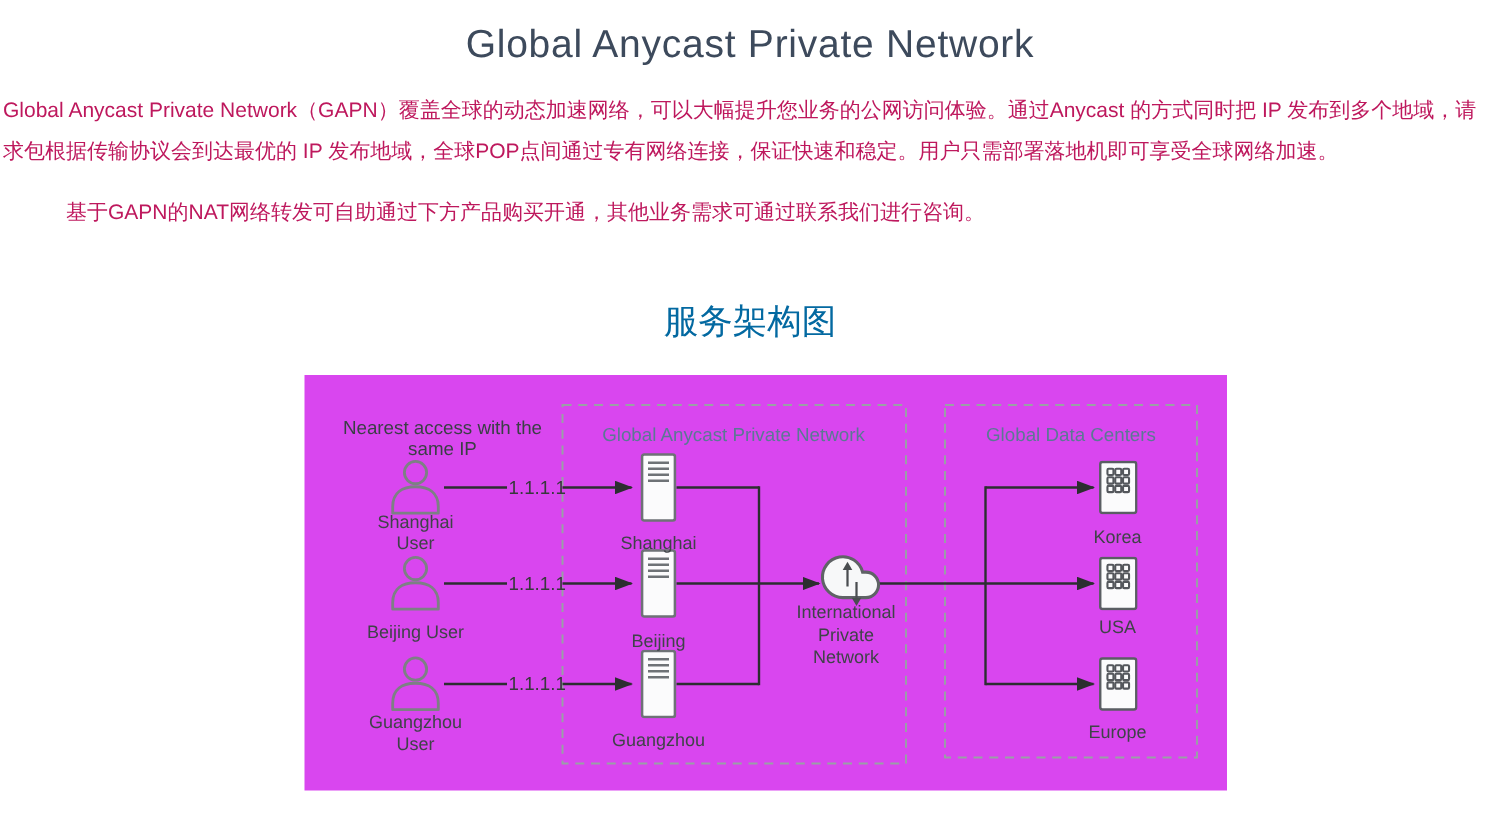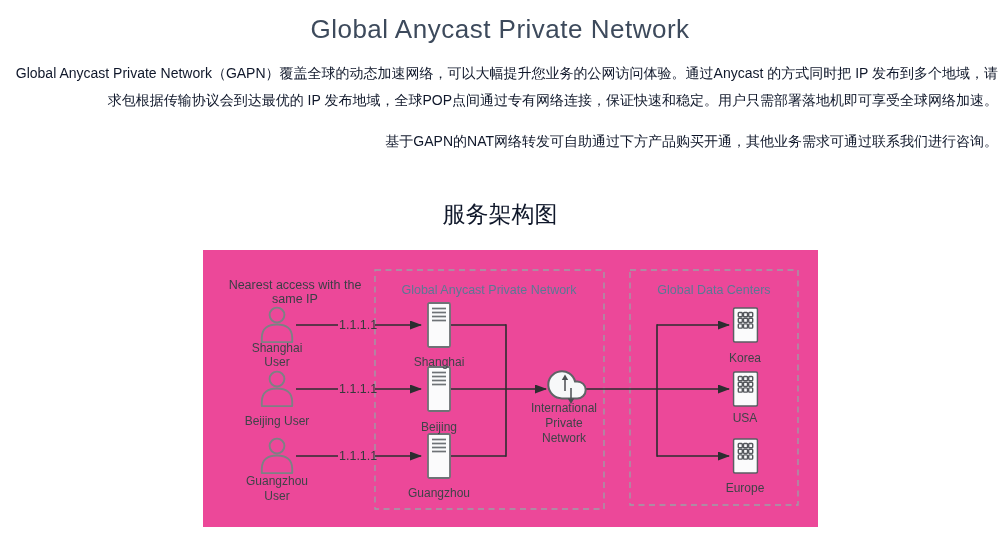--- a/index.html
+++ b/index.html
@@ -10,36 +10,36 @@
     overflow: hidden;
     padding-top: 14px;
     box-sizing: border-box;
   }
   .page-title {
     margin: 0; text-align: center;
     font-size: 26px; font-weight: 400; letter-spacing: 0.5px;
     color: #3d4a5c;
   }
   .body-text {
-    margin: 0; text-align: right;
+    margin: 0; text-align: left;
     font-size: 14px; line-height: 27px;
-    color: #0f172a;
+    color: #be185d;
     padding: 0 2px;
   }
   .intro { margin-top: 15px; }
   .note  { margin-top: 14px; padding-left: 44px; }
   .section-title {
     margin: 44px 0 0; text-align: center;
     font-size: 23px; font-weight: 400;
-    color: #0f172a;
+    color: #0369a1;
   }
   .diagram-panel {
     margin: 20px 0 0 203px;
     width: 615px; height: 277px;
-    background: #ec4899;
+    background: #d946ef;
   }
   svg { display: block; font-family: "Liberation Sans", sans-serif; }
   .diag-label { font-size: 12px; fill: #3f4348; }
   .diag-label-lg { font-size: 12.5px; fill: #3a3f45; }
   .box-title { font-size: 12.5px; fill: #5b7894; }
   .ip-label { font-size: 12.5px; fill: #37393c; }
   .conn { stroke: #2c2e30; stroke-width: 1.6; fill: none; }
   .dash-box { fill: none; stroke: #9aa0a6; stroke-width: 1.3; stroke-dasharray: 6 4.5; }
 </style>
 </head>

